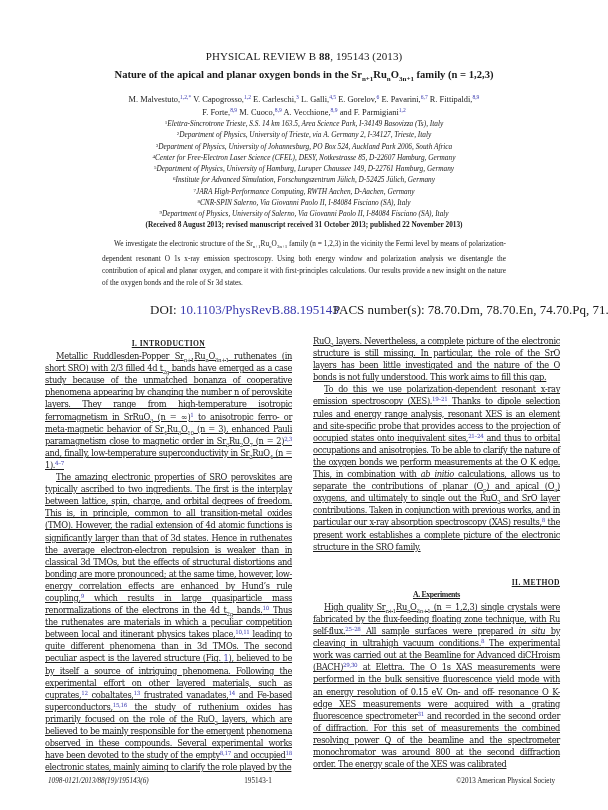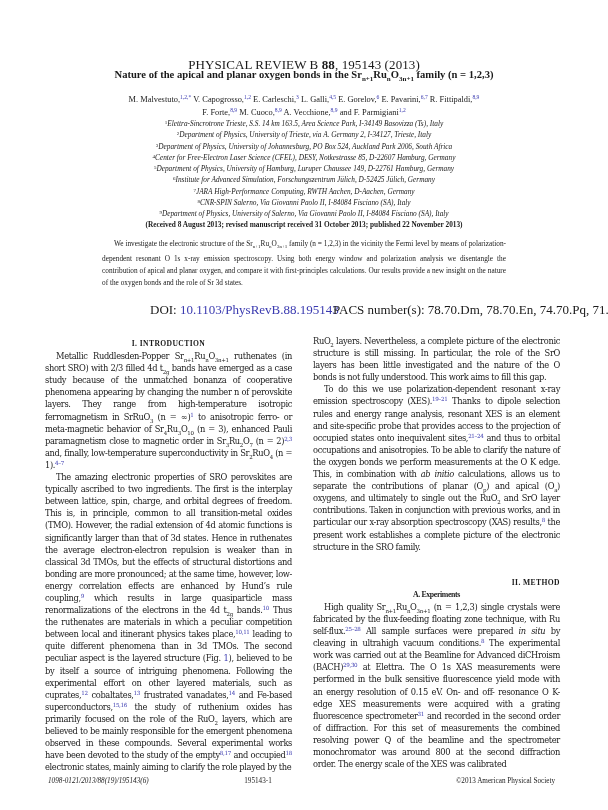--- a/index.html
+++ b/index.html
@@ -2,41 +2,41 @@
 <html><head>
 <meta charset="utf-8">
 <style>
   html, body { margin: 0; padding: 0; background: #ffffff; }
   body {
     width: 608px; height: 810px; position: relative; overflow: hidden;
     font-family: "Liberation Serif", "DejaVu Serif", serif; color: #1a1a1a;
   }
   .abs { position: absolute; }
   .center { text-align: center; left: 0; width: 608px; }
-  #journal { top: 57px; font-size: 13px; letter-spacing: 0.1px; }
+  #journal { top: 50px; font-size: 11px; letter-spacing: 0.1px; }
   #journal b { font-weight: bold; }
   #title { top: 69px; font-size: 10.6px; font-weight: bold; }
   #title sub { font-size: 7px; }
   #authors { top: 93px; font-size: 8.4px; line-height: 13px; }
   sup.ref, .ref { color: #3a3ab0; font-size: 5.6px; vertical-align: 3px; line-height: 0; }
   #affils { top: 118px; font-size: 7.3px; line-height: 11.3px; font-style: italic; }
   #affils sup { font-size: 5px; vertical-align: 2.5px; font-style: normal; line-height: 0; }
   #received { top: 219.5px; font-size: 7.3px; font-weight: bold; }
   #abstract {
     top: 238px; left: 102px; width: 404px; font-size: 7.3px; line-height: 12px;
     text-align: justify; text-indent: 12px;
   }
   #abstract sub { font-size: 5px; }
   #doi-line { top: 302px; left: 102px; width: 404px; font-size: 13px; margin-left: 48px; }
   #doi-label { }
   #doi-link { color: #3a3ab0; text-decoration: none; }
   #pacs { position: absolute; left: 183px; top: 0; white-space: nowrap; }
   .col {
     position: absolute; top: 338px; width: 247px; font-size: 8.3px; line-height: 12.1px;
-    text-align: justify; font-family: "DejaVu Serif", serif; letter-spacing: -0.35px;
+    text-align: justify; font-family: "DejaVu Serif", serif; letter-spacing: -0.35px; text-decoration: underline;
   }
   .col p { margin: 0; text-indent: 11px; }
   .col sub { font-size: 5.5px; line-height: 0; }
   .col sup { line-height: 0; }
   #col-left { left: 45px; }
   #col-right { left: 313px; top: 335px; }
   .sec-head { text-align: center; font-weight: bold; font-size: 7.6px; letter-spacing: 0.4px;
     font-family: "Liberation Serif", serif; margin: 0 0 5px 0; text-indent: 0 !important; }
   .sub-head { text-align: center; font-weight: bold; font-size: 7.8px;
     font-family: "Liberation Serif", serif; margin: 0 0 3px 0; text-indent: 0 !important; }

